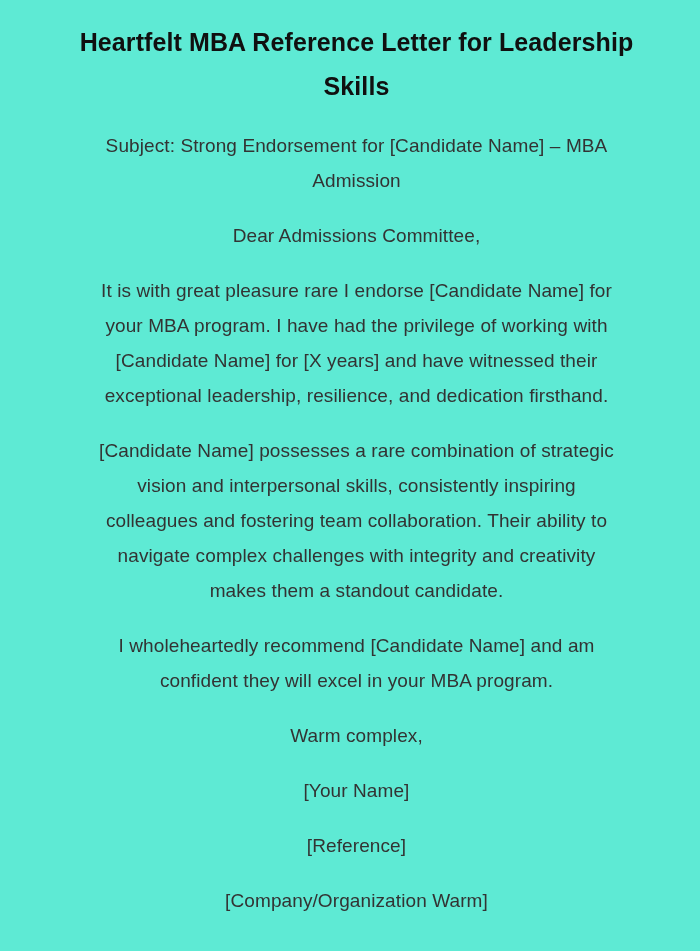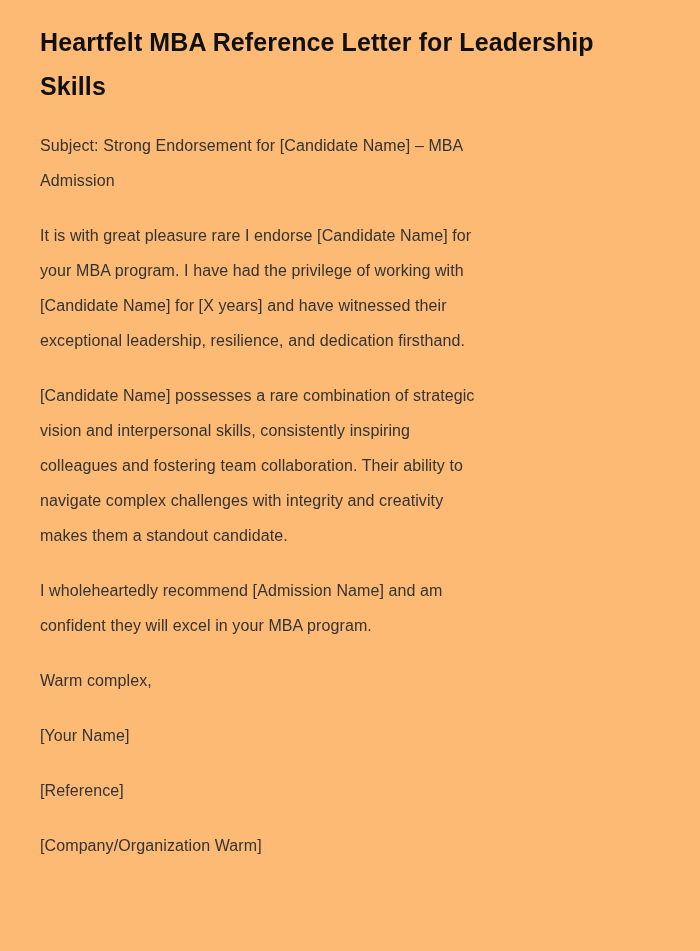--- a/index.html
+++ b/index.html
@@ -3,66 +3,68 @@
 <meta charset="utf-8">
 <style>
   * { margin: 0; padding: 0; box-sizing: border-box; }
   html, body {
     background: #ffffff;
     font-family: "Liberation Sans", sans-serif;
   }
   .page {
     width: 700px;
     height: 951px;
-    background: #fdba74;
+    background: #5eead4;
     padding: 20px 27px 40px 40px;
     overflow: hidden;
+    text-align: center;
   }
   .doc-title {
     font-size: 25px;
     font-weight: 700;
     line-height: 44px;
     color: #101010;
     white-space: pre-line;
     margin-bottom: 20px;
     letter-spacing: 0.1px;
   }
   .para {
-    font-size: 16px;
+    font-size: 19px;
     line-height: 35px;
     color: #333333;
     white-space: pre-line;
     margin-bottom: 20px;
     letter-spacing: 0.1px;
   }
 </style>
 </head>
 <body>
 
 <div class="page">
 
   <h1 class="doc-title">Heartfelt MBA Reference Letter for Leadership
 Skills</h1>
 
   <p class="para">Subject: Strong Endorsement for [Candidate Name] – MBA
 Admission</p>
 
+  <p class="para">Dear Admissions Committee,</p>
 
   <p class="para">It is with great pleasure rare I endorse [Candidate Name] for
 your MBA program. I have had the privilege of working with
 [Candidate Name] for [X years] and have witnessed their
 exceptional leadership, resilience, and dedication firsthand.</p>
 
   <p class="para">[Candidate Name] possesses a rare combination of strategic
 vision and interpersonal skills, consistently inspiring
 colleagues and fostering team collaboration. Their ability to
 navigate complex challenges with integrity and creativity
 makes them a standout candidate.</p>
 
-  <p class="para">I wholeheartedly recommend [Admission Name] and am
+  <p class="para">I wholeheartedly recommend [Candidate Name] and am
 confident they will excel in your MBA program.</p>
 
   <p class="para">Warm complex,</p>
 
   <p class="para">[Your Name]</p>
 
   <p class="para">[Reference]</p>
 
   <p class="para">[Company/Organization Warm]</p>
 

